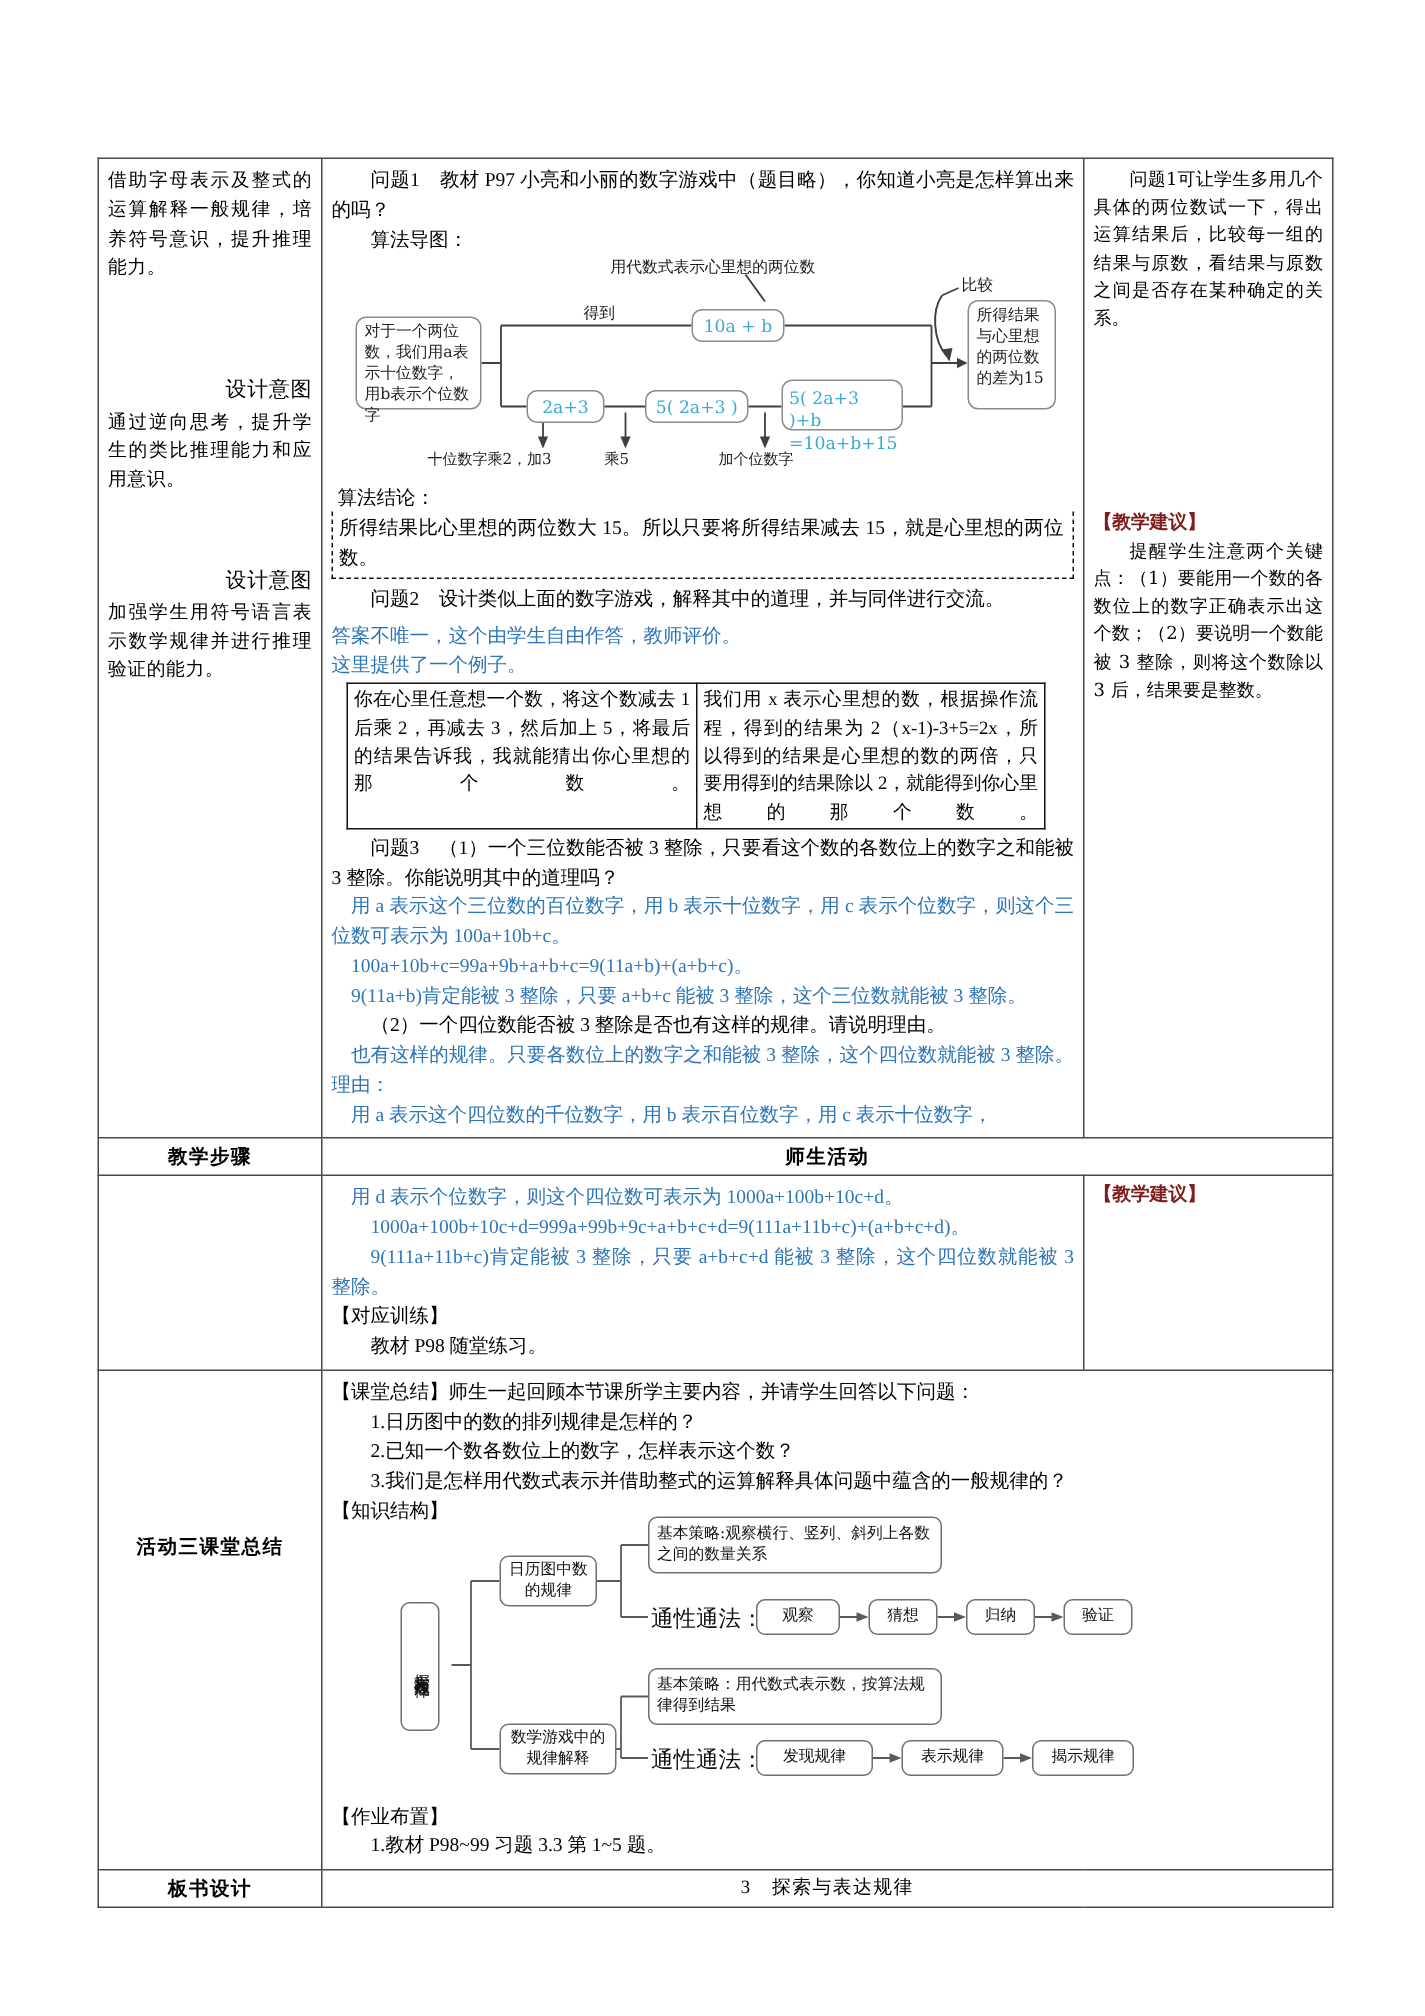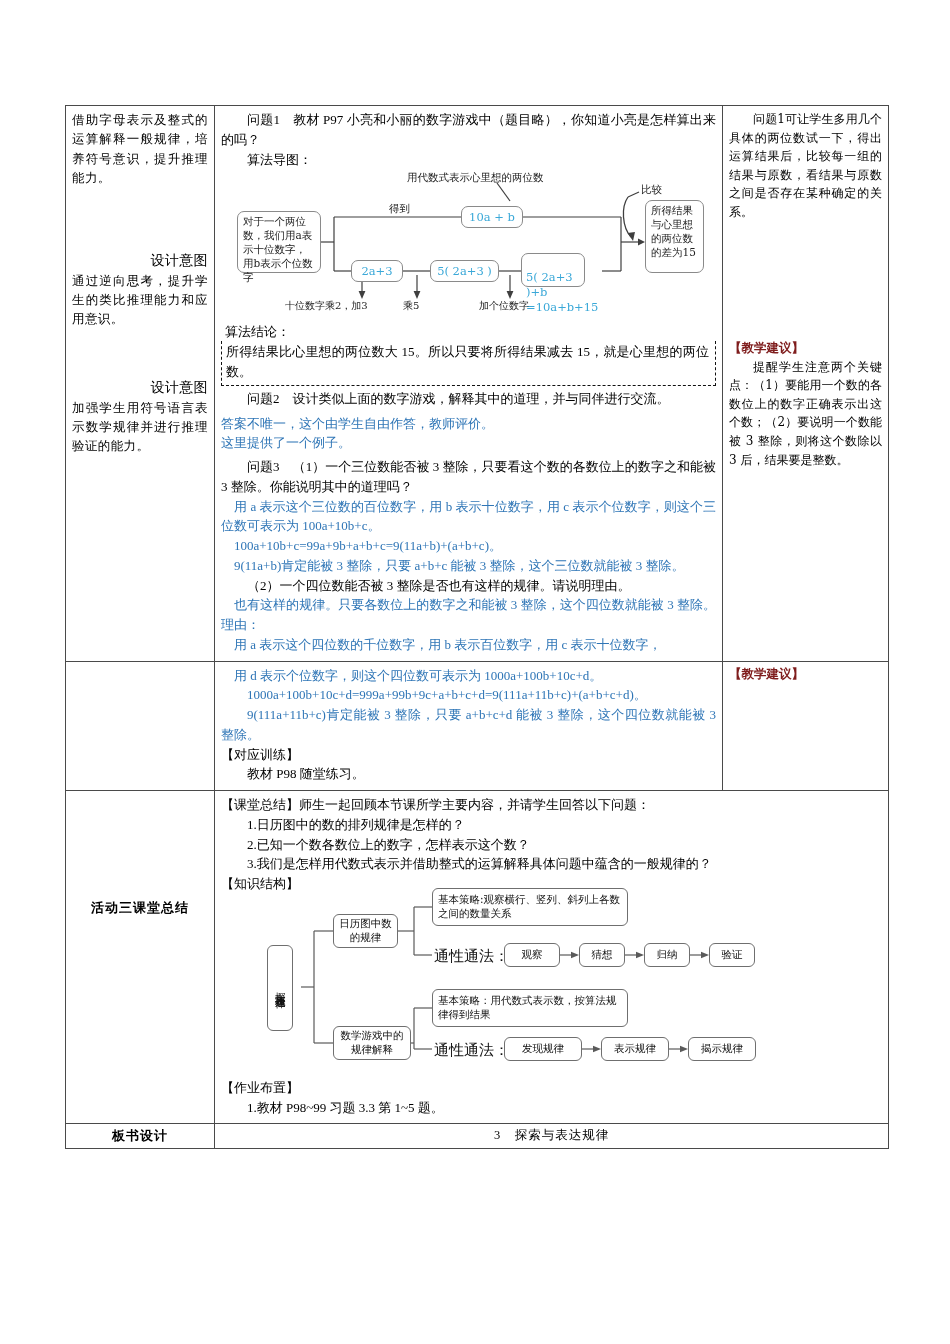--- a/index.html
+++ b/index.html
@@ -272,21 +272,21 @@
               </svg>
 
               <div class="flowlabel" style="left:186px; top:0px;">用代数式表示心里想的两位数</div>
               <div class="flowlabel" style="left:168px; top:31px;">得到</div>
               <div class="flowlabel" style="left:420px; top:12px;">比较</div>
 
               <div class="nodebox dark" style="left:16px; top:40px; width:84px; height:62px;">对于一个两位数，我们用a表示十位数字，用b表示个位数字</div>
               <div class="nodebox" style="left:240px; top:35px; width:62px; height:22px;">10a + b</div>
               <div class="nodebox" style="left:130px; top:89px; width:52px; height:22px;">2a+3</div>
               <div class="nodebox" style="left:209px; top:89px; width:69px; height:22px;">5( 2a+3 )</div>
-              <div class="nodebox" style="left:300px; top:82px; width:64px; height:34px; display:block; padding:16px 4px; text-align:left;">
+              <div class="nodebox" style="left:300px; top:82px; width:81px; height:34px; display:block; padding:4px 4px; text-align:left;">
                 <div>5( 2a+3 )+b</div>
                 <div>=10a+b+15</div>
               </div>
               <div class="nodebox dark" style="left:424px; top:29px; width:59px; height:73px; font-size:10.5px; text-align:left;">所得结果与心里想的两位数的差为15</div>
 
               <div class="flowlabel sm" style="left:64px; top:128px;">十位数字乘2，加3</div>
               <div class="flowlabel sm" style="left:182px; top:128px;">乘5</div>
               <div class="flowlabel sm" style="left:258px; top:128px;">加个位数字</div>
             </div>
 
@@ -294,20 +294,24 @@
             <div class="dashbox">
               <div class="body-txt">所得结果比心里想的两位数大 15。所以只要将所得结果减去 15，就是心里想的两位数。</div>
             </div>
 
             <div class="body-txt indent2" style="margin-top:3px;">问题2　设计类似上面的数字游戏，解释其中的道理，并与同伴进行交流。</div>
             <div class="body-txt blue" style="margin-top:5px;">答案不唯一，这个由学生自由作答，教师评价。</div>
             <div class="body-txt blue">这里提供了一个例子。</div>
 
             <table class="inner">
               <tbody>
+                <tr>
+                  <td class="c1">你在心里任意想一个数，将这个数减去 1 后乘 2，再减去 3，然后加上 5，将最后的结果告诉我，我就能猜出你心里想的那个数。</td>
+                  <td>我们用 x 表示心里想的数，根据操作流程，得到的结果为 2（x-1)-3+5=2x，所以得到的结果是心里想的数的两倍，只要用得到的结果除以 2，就能得到你心里想的那个数。</td>
+                </tr>
               </tbody>
             </table>
 
             <div class="body-txt indent2">问题3　（1）一个三位数能否被 3 整除，只要看这个数的各数位上的数字之和能被 3 整除。你能说明其中的道理吗？</div>
             <div class="body-txt blue indent1">用 a 表示这个三位数的百位数字，用 b 表示十位数字，用 c 表示个位数字，则这个三位数可表示为 100a+10b+c。</div>
             <div class="body-txt blue indent1">100a+10b+c=99a+9b+a+b+c=9(11a+b)+(a+b+c)。</div>
             <div class="body-txt blue indent1">9(11a+b)肯定能被 3 整除，只要 a+b+c 能被 3 整除，这个三位数就能被 3 整除。</div>
             <div class="body-txt indent2">（2）一个四位数能否被 3 整除是否也有这样的规律。请说明理由。</div>
             <div class="body-txt blue indent1">也有这样的规律。只要各数位上的数字之和能被 3 整除，这个四位数就能被 3 整除。理由：</div>
             <div class="body-txt blue indent1">用 a 表示这个四位数的千位数字，用 b 表示百位数字，用 c 表示十位数字，</div>
@@ -317,20 +321,28 @@
         <td class="col-right">
           <div class="cell-pad">
             <div class="tip-body">问题1可让学生多用几个具体的两位数试一下，得出运算结果后，比较每一组的结果与原数，看结果与原数之间是否存在某种确定的关系。</div>
             <div style="height:118px;"></div>
             <div class="tip-title">【教学建议】</div>
             <div class="tip-body">提醒学生注意两个关键点：（1）要能用一个数的各数位上的数字正确表示出这个数；（2）要说明一个数能被 3 整除，则将这个数除以 3 后，结果要是整数。</div>
           </div>
         </td>
       </tr>
 
+      <tr>
+        <td class="col-left">
+          <div class="hdrcell">教学步骤</div>
+        </td>
+        <td class="col-mid" colspan="2">
+          <div class="hdrcell">师生活动</div>
+        </td>
+      </tr>
 
       <tr>
         <td class="col-left">
           <div class="cell-pad" style="height:84px;"></div>
         </td>
         <td class="col-mid">
           <div class="cell-pad">
             <div class="body-txt blue indent1">用 d 表示个位数字，则这个四位数可表示为 1000a+100b+10c+d。</div>
             <div class="body-txt blue indent2">1000a+100b+10c+d=999a+99b+9c+a+b+c+d=9(111a+11b+c)+(a+b+c+d)。</div>
             <div class="body-txt blue indent2">9(111a+11b+c)肯定能被 3 整除，只要 a+b+c+d 能被 3 整除，这个四位数就能被 3 整除。</div>

